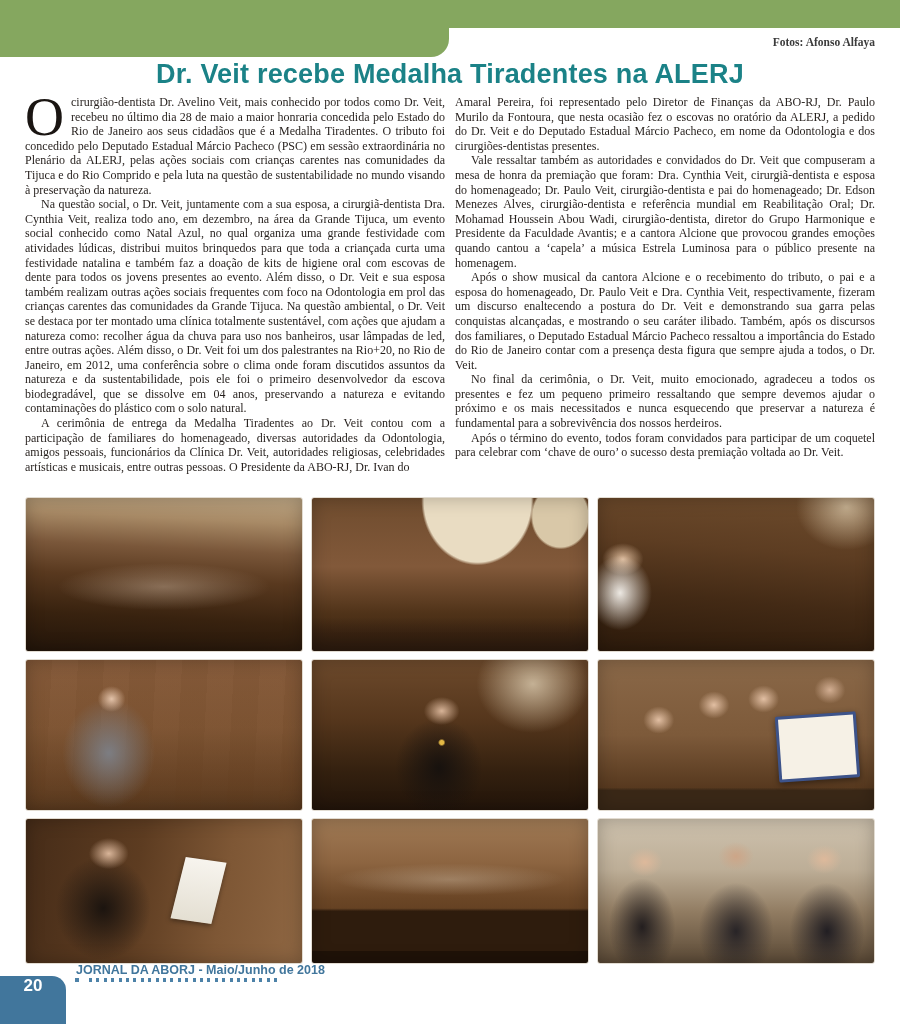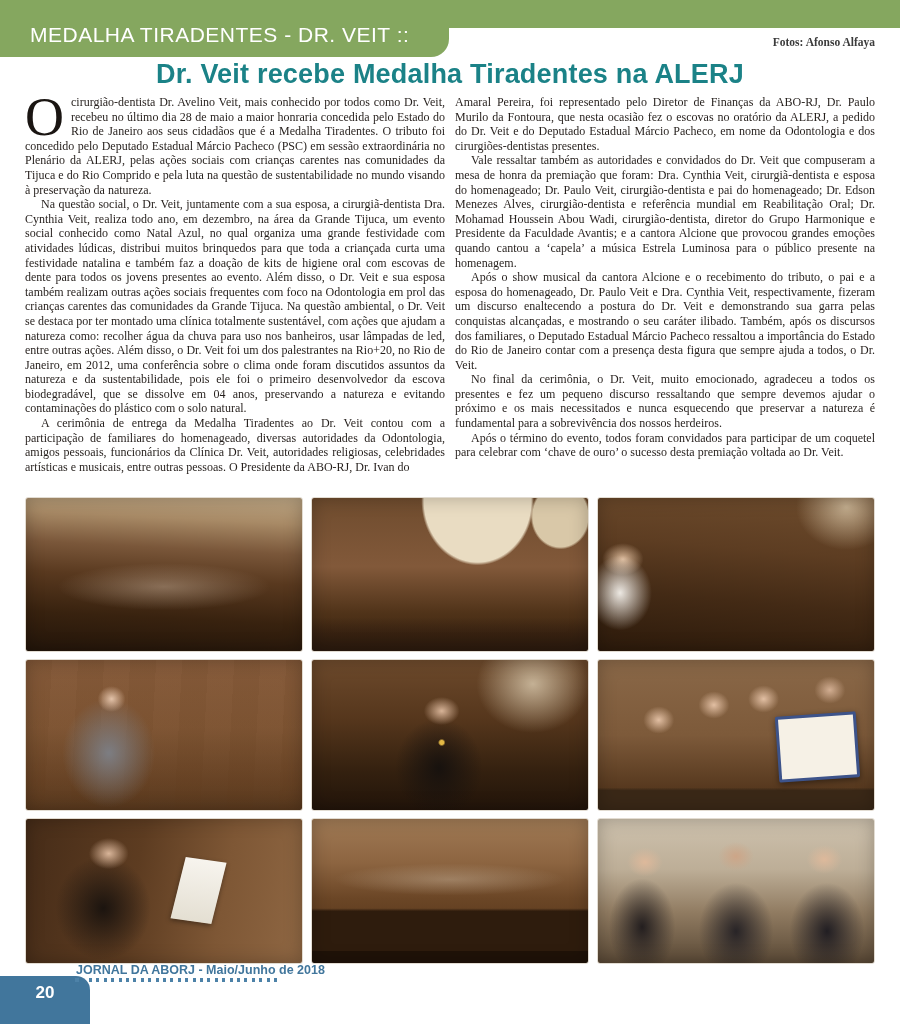--- a/index.html
+++ b/index.html
@@ -88,53 +88,52 @@
   .p9{background:
         radial-gradient(9% 14% at 17% 30%, rgba(222,185,155,.98), rgba(222,185,155,0) 72%),
         radial-gradient(9% 14% at 50% 26%, rgba(205,165,135,.98), rgba(205,165,135,0) 72%),
         radial-gradient(9% 14% at 82% 28%, rgba(222,185,155,.98), rgba(222,185,155,0) 72%),
         radial-gradient(16% 45% at 16% 75%, rgba(30,26,28,.95), rgba(30,26,28,0) 75%),
         radial-gradient(18% 45% at 50% 78%, rgba(35,32,36,.95), rgba(35,32,36,0) 75%),
         radial-gradient(18% 45% at 83% 78%, rgba(28,26,32,.95), rgba(28,26,32,0) 75%),
         linear-gradient(180deg,#cec2ae 0%,#bdae97 35%,#907b61 65%,#5a4936 100%);}
 
   
-  .page-tab{position:absolute;left:0;top:976px;width:90px;height:48px;background:var(--footer-blue);
+  .page-tab{position:absolute;left:0;top:976px;width:66px;height:48px;background:var(--footer-blue);
         border-top-right-radius:14px;display:flex;justify-content:center;align-items:flex-start;
-        padding-top:7px;text-align:center;}
+        text-align:center;}
   .page-number{color:#fff;font-family:"Liberation Sans",sans-serif;font-size:17px;font-weight:bold;}
   .first-dot{position:absolute;left:75px;top:978px;width:4px;height:4px;background:#4d82a8;}
   .dot-rule{position:absolute;left:89px;top:978px;width:192px;height:4px;
         background:repeating-linear-gradient(90deg,#4d82a8 0 3px, transparent 3px 7.4px);}
   .journal-line{position:absolute;left:76px;top:963px;color:var(--footer-blue);
         font-family:"Liberation Sans",sans-serif;font-size:12.5px;font-weight:bold;}
 </style>
 </head>
 <body>
 
 <div class="page">
 
   <div class="top-band"></div>
   <div class="kicker-tab"></div>
-  <div class="kicker-label">MEDALHA TIRADENTES - DR. VEIT ::</div>
   <div class="photo-credit">Fotos: Afonso Alfaya</div>
 
   <h1 class="headline" style="margin:0;text-align:center;">Dr. Veit recebe Medalha Tiradentes na ALERJ</h1>
 
   <div class="article">
     <div class="col">
       <p class="noindent"><span class="dropcap">O</span><span>cirurgião-dentista Dr. Avelino Veit, mais conhecido por todos como Dr. Veit, recebeu no último dia 28 de maio a maior honraria concedida pelo Estado do Rio de Janeiro aos seus cidadãos que é a Medalha Tiradentes. O tributo foi concedido pelo Deputado Estadual Márcio Pacheco (PSC) em sessão extraordinária no Plenário da ALERJ, pelas ações sociais com crianças carentes nas comunidades da Tijuca e do Rio Comprido e pela luta na questão de sustentabilidade no mundo visando à preservação da natureza.</span></p>
       <p>Na questão social, o Dr. Veit, juntamente com a sua esposa, a cirurgiã-dentista Dra. Cynthia Veit, realiza todo ano, em dezembro, na área da Grande Tijuca, um evento social conhecido como Natal Azul, no qual organiza uma grande festividade com atividades lúdicas, distribui muitos brinquedos para que toda a criançada curta uma festividade natalina e também faz a doação de kits de higiene oral com escovas de dente para todos os jovens presentes ao evento. Além disso, o Dr. Veit e sua esposa também realizam outras ações sociais frequentes com foco na Odontologia em prol das crianças carentes das comunidades da Grande Tijuca. Na questão ambiental, o Dr. Veit se destaca por ter montado uma clínica totalmente sustentável, com ações que ajudam a natureza como: recolher água da chuva para uso nos banheiros, usar lâmpadas de led, entre outras ações. Além disso, o Dr. Veit foi um dos palestrantes na Rio+20, no Rio de Janeiro, em 2012, uma conferência sobre o clima onde foram discutidos assuntos da natureza e da sustentabilidade, pois ele foi o primeiro desenvolvedor da escova biodegradável, que se dissolve em 04 anos, preservando a natureza e evitando contaminações do plástico com o solo natural.</p>
       <p>A cerimônia de entrega da Medalha Tiradentes ao Dr. Veit contou com a participação de familiares do homenageado, diversas autoridades da Odontologia, amigos pessoais, funcionários da Clínica Dr. Veit, autoridades religiosas, celebridades artísticas e musicais, entre outras pessoas. O Presidente da ABO-RJ, Dr. Ivan do</p>
     </div>
     <div class="col">
       <p class="noindent">Amaral Pereira, foi representado pelo Diretor de Finanças da ABO-RJ, Dr. Paulo Murilo da Fontoura, que nesta ocasião fez o escovas no oratório da ALERJ, a pedido do Dr. Veit e do Deputado Estadual Márcio Pacheco, em nome da Odontologia e dos cirurgiões-dentistas presentes.</p>
       <p>Vale ressaltar também as autoridades e convidados do Dr. Veit que compuseram a mesa de honra da premiação que foram: Dra. Cynthia Veit, cirurgiã-dentista e esposa do homenageado; Dr. Paulo Veit, cirurgião-dentista e pai do homenageado; Dr. Edson Menezes Alves, cirurgião-dentista e referência mundial em Reabilitação Oral; Dr. Mohamad Houssein Abou Wadi, cirurgião-dentista, diretor do Grupo Harmonique e Presidente da Faculdade Avantis; e a cantora Alcione que provocou grandes emoções quando cantou a ‘capela’ a música Estrela Luminosa para o público presente na homenagem.</p>
       <p>Após o show musical da cantora Alcione e o recebimento do tributo, o pai e a esposa do homenageado, Dr. Paulo Veit e Dra. Cynthia Veit, respectivamente, fizeram um discurso enaltecendo a postura do Dr. Veit e demonstrando sua garra pelas conquistas alcançadas, e mostrando o seu caráter ilibado. Também, após os discursos dos familiares, o Deputado Estadual Márcio Pacheco ressaltou a importância do Estado do Rio de Janeiro contar com a presença desta figura que sempre ajuda a todos, o Dr. Veit.</p>
-      <p>No final da cerimônia, o Dr. Veit, muito emocionado, agradeceu a todos os presentes e fez um pequeno discurso ressaltando que sempre devemos ajudar o próximo e os mais necessitados e nunca esquecendo que preservar a natureza é fundamental para a sobrevivência dos nossos herdeiros.</p>
+      <p>No final da cerimônia, o Dr. Veit, muito emocionado, agradeceu a todos os presentes e fez um pequeno primeiro ressaltando que sempre devemos ajudar o próximo e os mais necessitados e nunca esquecendo que preservar a natureza é fundamental para a sobrevivência dos nossos herdeiros.</p>
       <p>Após o término do evento, todos foram convidados para participar de um coquetel para celebrar com ‘chave de ouro’ o sucesso desta premiação voltada ao Dr. Veit.</p>
     </div>
   </div>
 
   <div class="photo-grid">
     <div class="ph p1" aria-label="Plenário da ALERJ com público sentado durante a cerimônia"></div>
     <div class="ph p2" aria-label="Autoridades em pé na mesa de honra sob o arco do plenário"></div>
     <div class="ph p3" aria-label="Orador na tribuna com convidados sentados à mesa"></div>
     <div class="ph p4" aria-label="Homem de terno cinza discursando ao microfone"></div>
     <div class="ph p5" aria-label="Dr. Veit recebendo a Medalha Tiradentes com fita azul"></div>

